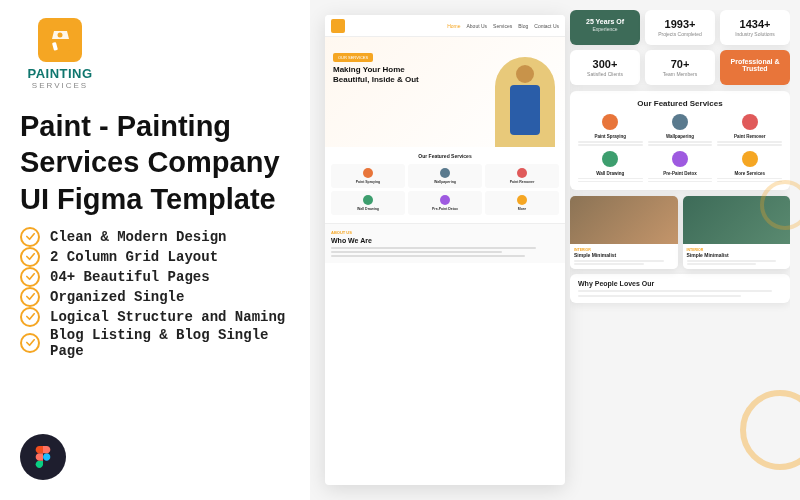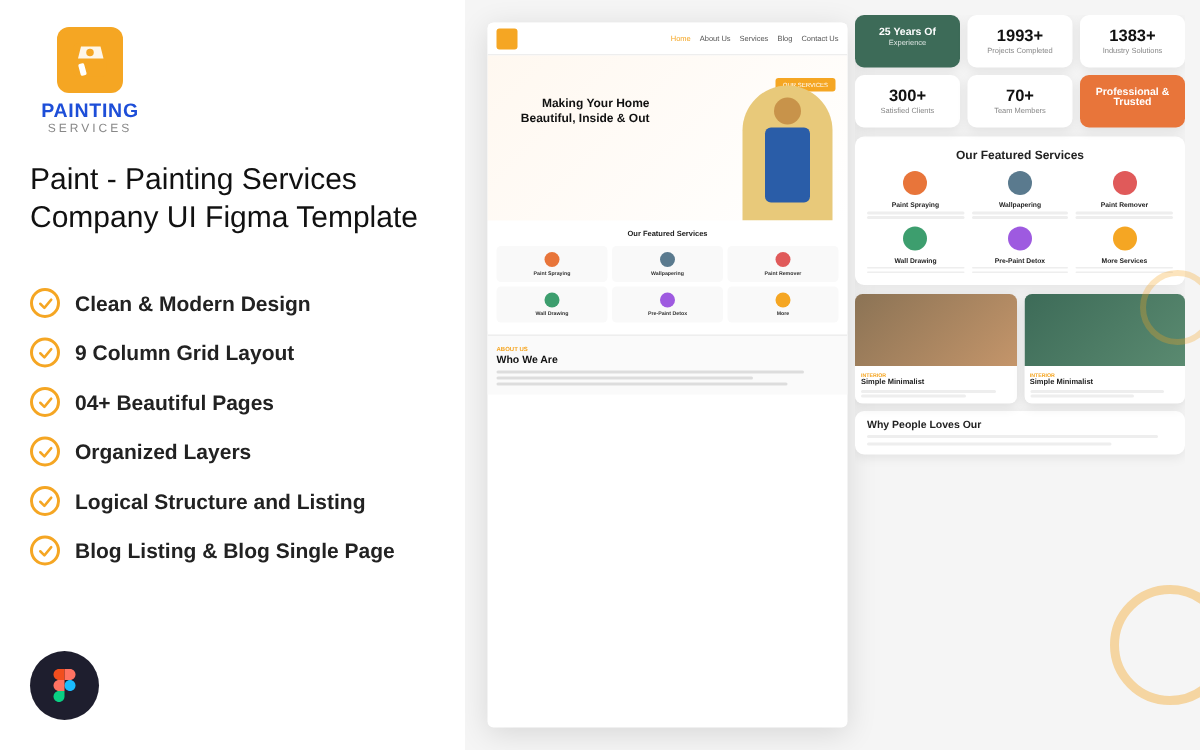--- a/index.html
+++ b/index.html
@@ -43,46 +43,46 @@
     }
 
     .logo-icon svg {
       width: 26px;
       height: 26px;
     }
 
     .logo-text-painting {
       font-size: 13px;
       font-weight: 800;
-      color: #1d4ed8;
+      color: #0f766e;
       letter-spacing: 0.5px;
       text-align: center;
     }
 
     .logo-text-services {
       font-size: 8px;
       font-weight: 500;
       color: #888;
       letter-spacing: 2px;
       text-align: center;
     }
 
     .product-title {
-      font-size: 20px;
-      font-weight: 400;
+      font-size: 29px;
+      font-weight: 700;
       color: #111;
       line-height: 1.25;
-      margin-bottom: 34px;
+      margin-bottom: 10px;
     }
 
     .features-list {
       list-style: none;
       display: flex;
       flex-direction: column;
-      gap: 13px;
+      font-family: Liberation Mono, monospace;
     }
 
     .feature-item {
       display: flex;
       align-items: center;
       gap: 10px;
     }
 
     .check-icon {
       width: 20px;
@@ -178,21 +178,20 @@
       color: #f5a623;
     }
 
     
     .preview-hero {
       height: 110px;
       background: linear-gradient(135deg, #fff8f0 0%, #fff 100%);
       position: relative;
       overflow: hidden;
       padding: 8px;
-      text-align: right;
     }
 
     .preview-hero-badge {
       background: #f5a623;
       color: #fff;
       font-size: 4px;
       padding: 2px 5px;
       border-radius: 2px;
       display: inline-block;
       margin-bottom: 3px;
@@ -558,45 +557,45 @@
         </svg>
       </div>
       <span class="feature-text">Clean &amp; Modern Design</span>
     </li>
       <li class="feature-item">
       <div class="check-icon">
         <svg viewBox="0 0 12 12" fill="none">
           <polyline points="2,6 5,9 10,3" stroke="#f5a623" stroke-width="1.8" stroke-linecap="round" stroke-linejoin="round"></polyline>
         </svg>
       </div>
-      <span class="feature-text">9 Column Grid Layout</span>
+      <span class="feature-text">2 Column Grid Layout</span>
     </li>
       <li class="feature-item">
       <div class="check-icon">
         <svg viewBox="0 0 12 12" fill="none">
           <polyline points="2,6 5,9 10,3" stroke="#f5a623" stroke-width="1.8" stroke-linecap="round" stroke-linejoin="round"></polyline>
         </svg>
       </div>
       <span class="feature-text">04+ Beautiful Pages</span>
     </li>
       <li class="feature-item">
       <div class="check-icon">
         <svg viewBox="0 0 12 12" fill="none">
           <polyline points="2,6 5,9 10,3" stroke="#f5a623" stroke-width="1.8" stroke-linecap="round" stroke-linejoin="round"></polyline>
         </svg>
       </div>
-      <span class="feature-text">Organized Layers</span>
+      <span class="feature-text">Organized Single</span>
     </li>
       <li class="feature-item">
       <div class="check-icon">
         <svg viewBox="0 0 12 12" fill="none">
           <polyline points="2,6 5,9 10,3" stroke="#f5a623" stroke-width="1.8" stroke-linecap="round" stroke-linejoin="round"></polyline>
         </svg>
       </div>
-      <span class="feature-text">Logical Structure and Listing</span>
+      <span class="feature-text">Logical Structure and Naming</span>
     </li>
       <li class="feature-item">
       <div class="check-icon">
         <svg viewBox="0 0 12 12" fill="none">
           <polyline points="2,6 5,9 10,3" stroke="#f5a623" stroke-width="1.8" stroke-linecap="round" stroke-linejoin="round"></polyline>
         </svg>
       </div>
       <span class="feature-text">Blog Listing &amp; Blog Single Page</span>
     </li>
     </ul>
@@ -680,21 +679,21 @@
 
       <div class="stat-card highlighted">
         <span class="stat-number" style="font-size:7px;">25 Years Of</span>
         <span class="stat-label">Experience</span>
       </div>
       <div class="stat-card">
         <span class="stat-number">1993+</span>
         <span class="stat-label">Projects Completed</span>
       </div>
       <div class="stat-card">
-        <span class="stat-number">1383+</span>
+        <span class="stat-number">1434+</span>
         <span class="stat-label">Industry Solutions</span>
       </div>
       <div class="stat-card">
         <span class="stat-number">300+</span>
         <span class="stat-label">Satisfied Clients</span>
       </div>
       <div class="stat-card">
         <span class="stat-number">70+</span>
         <span class="stat-label">Team Members</span>
       </div>

